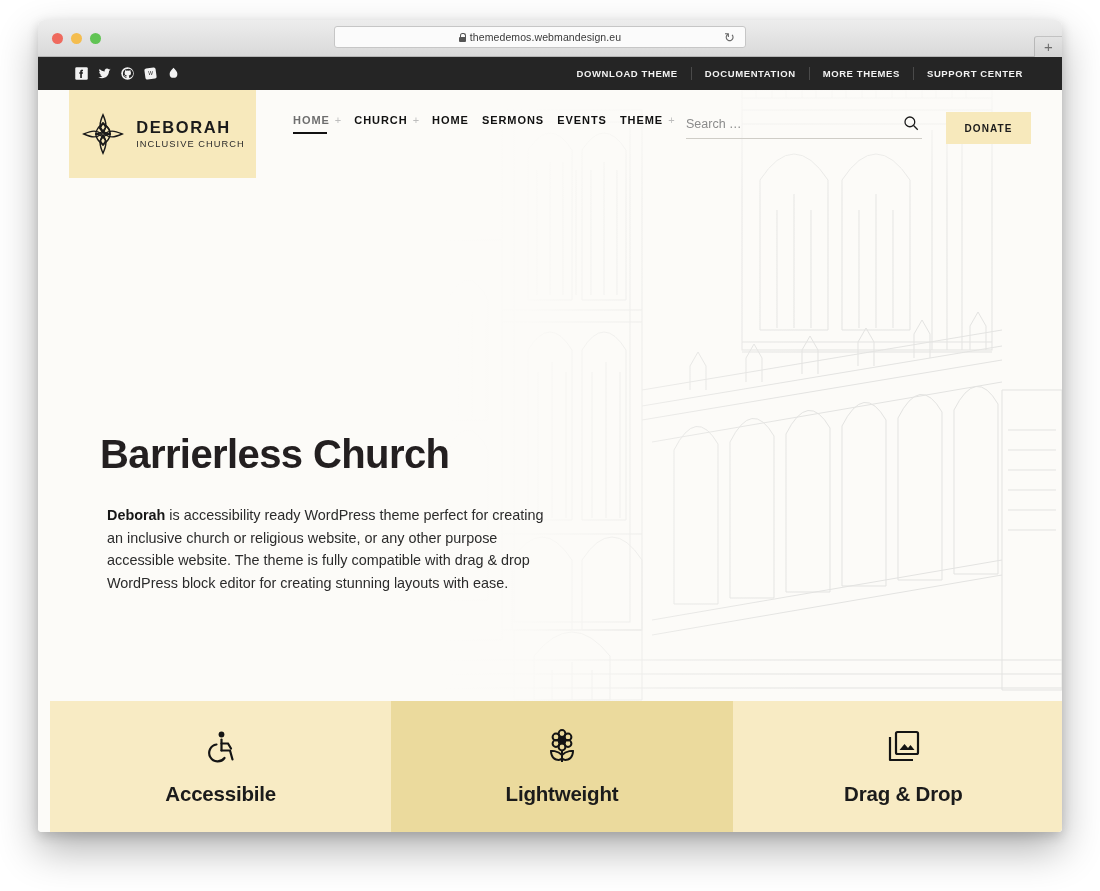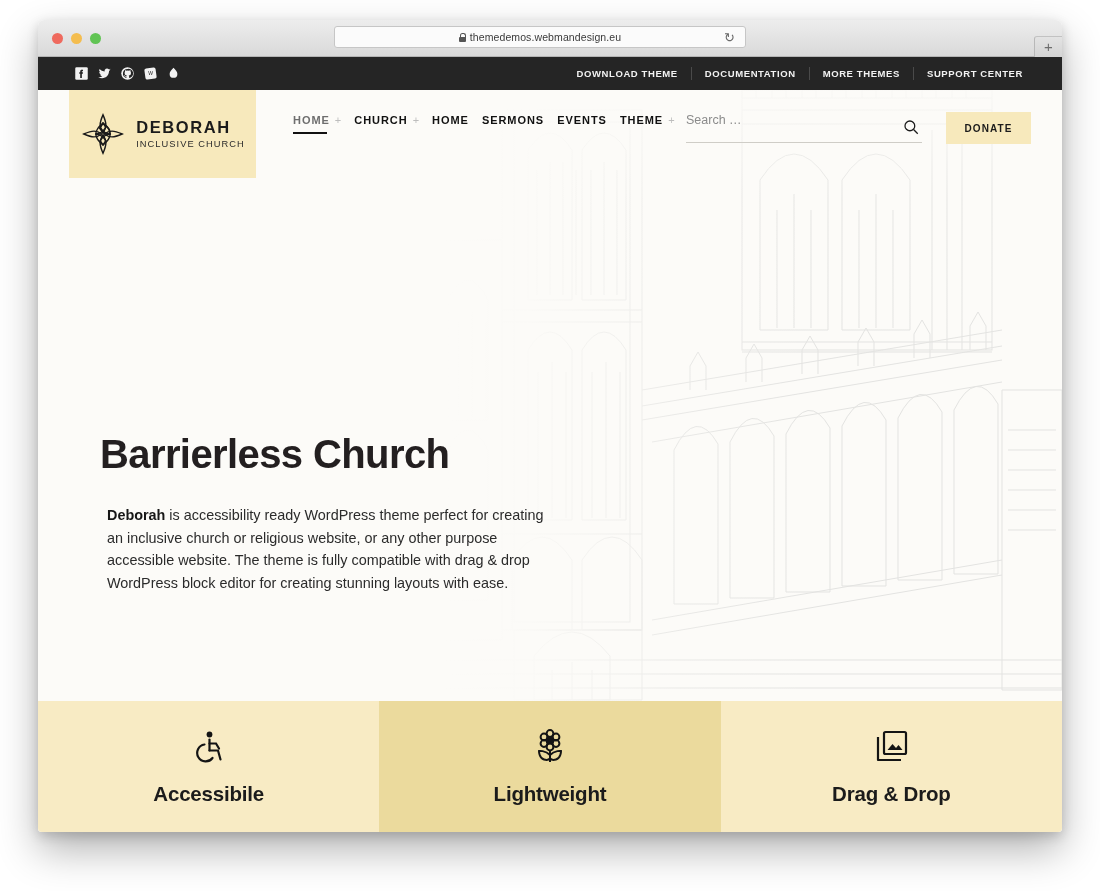--- a/index.html
+++ b/index.html
@@ -242,21 +242,21 @@
     margin-right: 31px;
     margin-top: 22px;
   }
 
   .search-wrap {
     position: relative;
     width: 236px;
     border-bottom: 1px solid #cfcdc7;
     display: flex;
     align-items: center;
-    padding-bottom: 15px;
+    padding-bottom: 7px;
   }
   .search-input {
     border: none;
     outline: none;
     background: transparent;
     font-family: "Liberation Sans", sans-serif;
     font-size: 12.5px;
     color: #555;
     width: 200px;
   }
@@ -305,21 +305,21 @@
     font-size: 14.4px;
     line-height: 22.6px;
     color: #2b2b2b;
     margin-left: 7px;
   }
   .hero-para b { font-weight: bold; color: #171717; }
 
   
   .features {
     position: absolute;
-    left: 0; bottom: 0;
+    left: 12px; bottom: 0;
     width: 100%;
     height: 131px;
     display: flex;
     z-index: 6;
   }
   .feature {
     flex: 1;
     display: flex;
     flex-direction: column;
     align-items: center;

